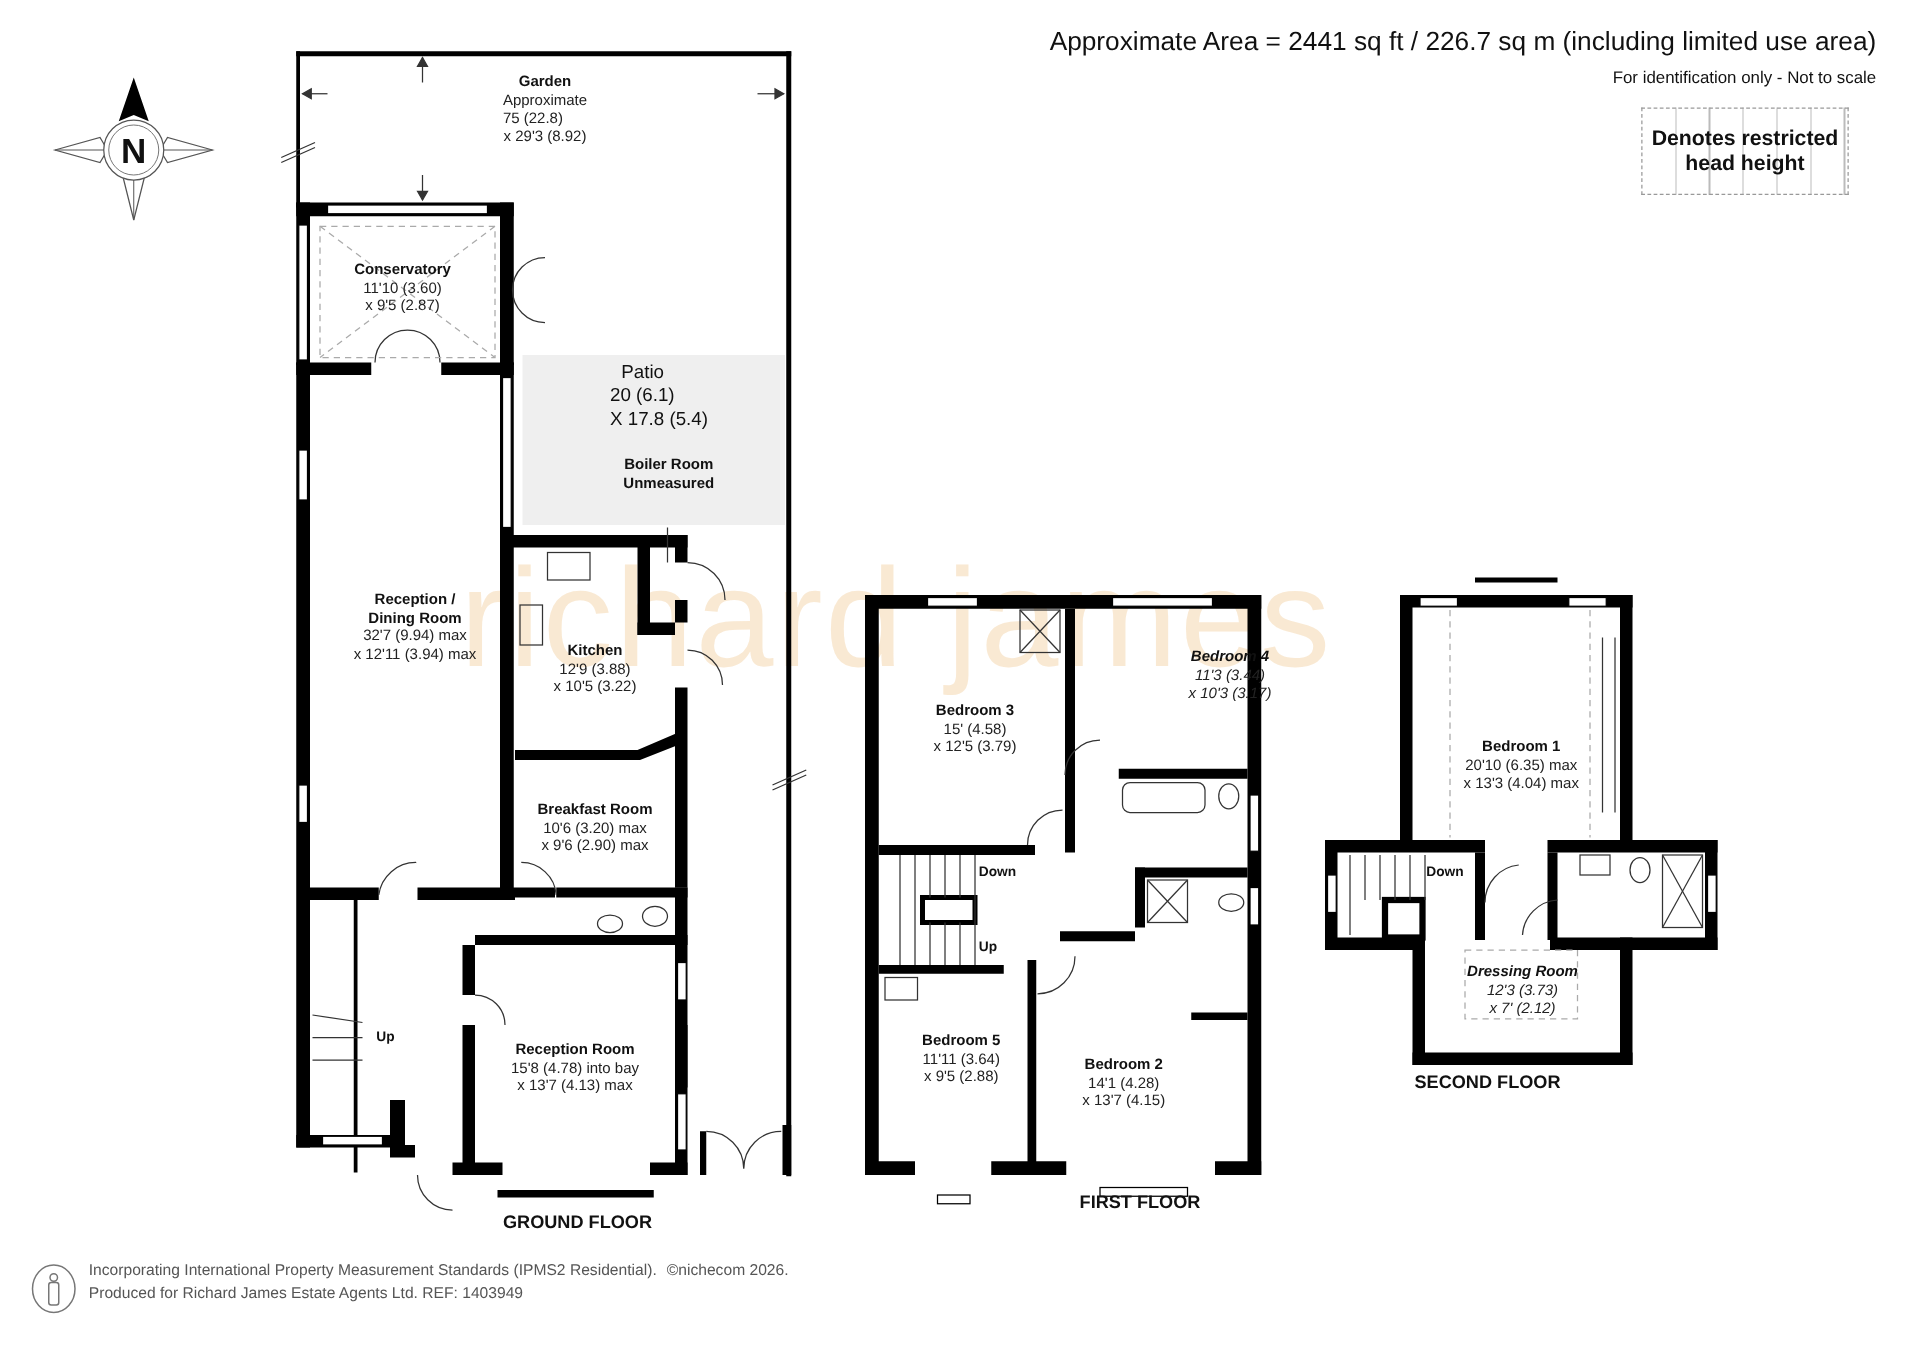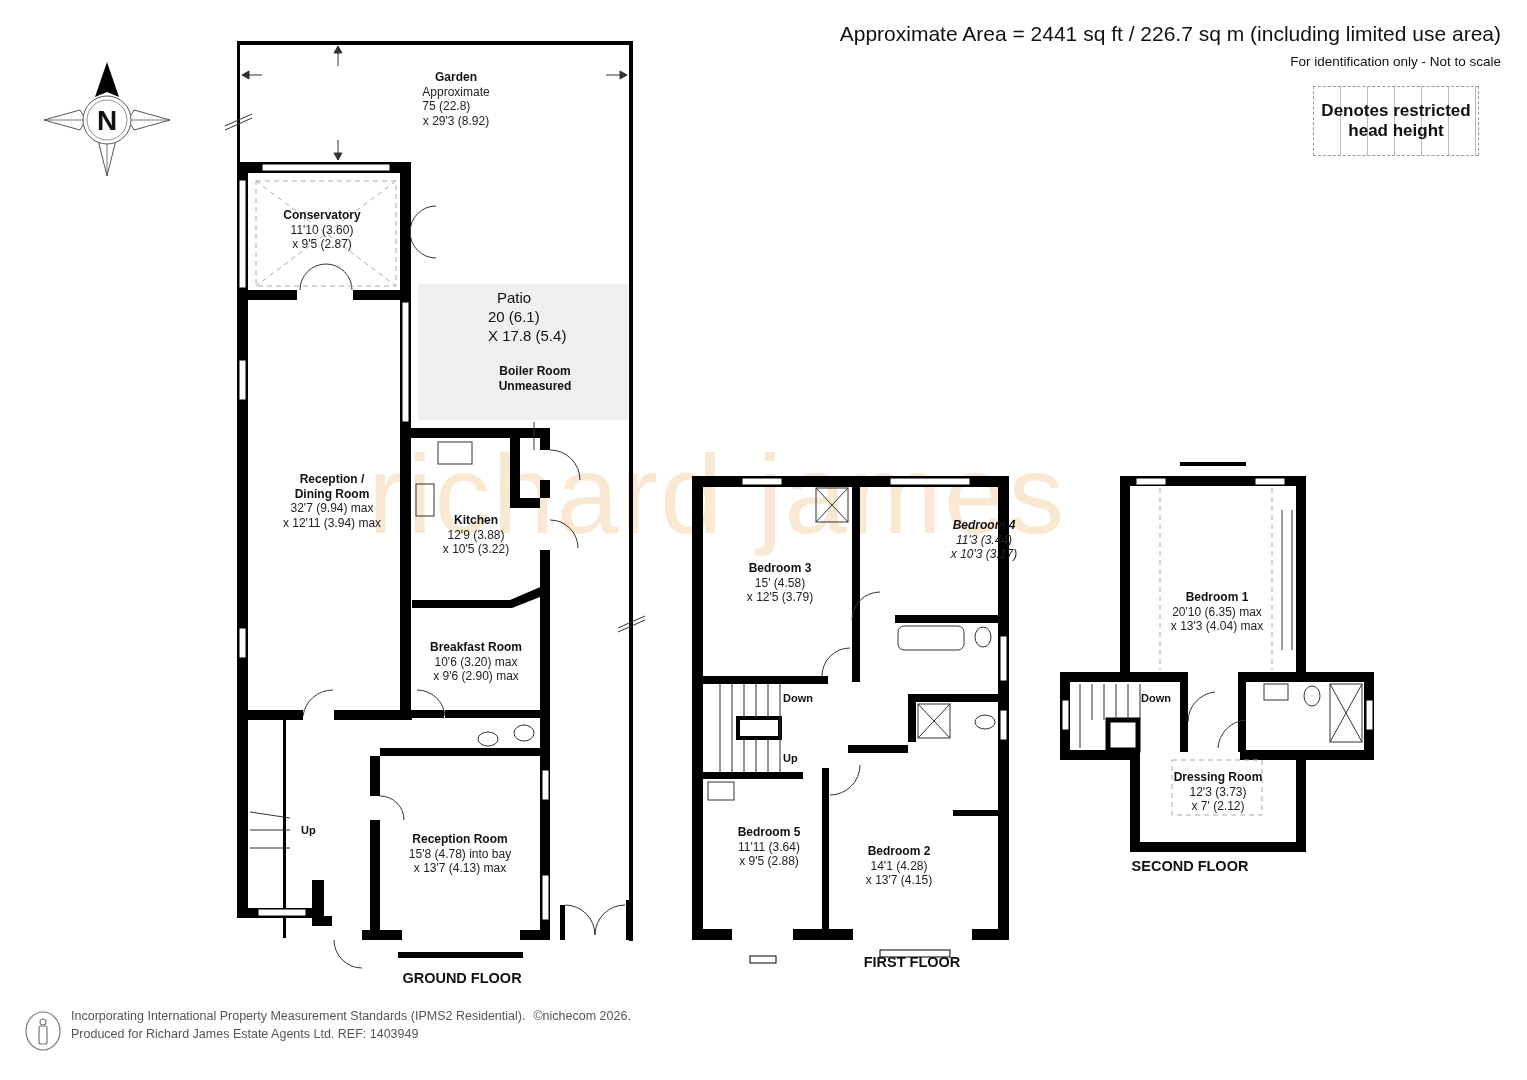--- a/index.html
+++ b/index.html
@@ -239,21 +239,21 @@
     <line x1="1160" y1="488" x2="1160" y2="670"></line>
     <line x1="1272" y1="488" x2="1272" y2="670"></line>
     <rect x="1172" y="760" width="90" height="55"></rect>
   </g>
 </svg>
 
 <div class="patio-txt" style="left:497px;top:288px;font-size:15px;">Patio</div>
 <div class="patio-txt" style="left:488px;top:307px;">20 (6.1)</div>
 <div class="patio-txt" style="left:488px;top:326px;">X 17.8 (5.4)</div>
 
-<div class="room" style="left:436px;top:70px;margin-left:20px;">
+<div class="room" style="left:436px;top:58px;">
   <span class="nm">Garden</span>
   <span class="dm">Approximate</span>
   <span class="dm" style="text-align:left;">75 (22.8)</span>
   <span class="dm">x 29'3 (8.92)</span>
 </div>
 <div class="room" style="left:322px;top:208px;">
   <span class="nm">Conservatory</span>
   <span class="dm">11'10 (3.60)</span>
   <span class="dm">x 9'5 (2.87)</span>
 </div>
@@ -307,21 +307,21 @@
 </div>
 <div class="small-lbl" style="left:783px;top:692px;">Down</div>
 <div class="small-lbl" style="left:783px;top:752px;">Up</div>
 <div class="floor-label" style="left:912px;top:954px;">FIRST FLOOR</div>
 
 <div class="room" style="left:1217px;top:590px;">
   <span class="nm">Bedroom 1</span>
   <span class="dm">20'10 (6.35) max</span>
   <span class="dm">x 13'3 (4.04) max</span>
 </div>
-<div class="room" style="left:1218px;top:770px;">
+<div class="room" style="left:1218px;top:770px;font-style:italic;">
   <span class="nm">Dressing Room</span>
   <span class="dm">12'3 (3.73)</span>
   <span class="dm">x 7' (2.12)</span>
 </div>
 <div class="small-lbl" style="left:1141px;top:692px;">Down</div>
 <div class="floor-label" style="left:1190px;top:858px;">SECOND FLOOR</div>
 
 <div class="abs foot-icon">
   <svg width="38" height="40" viewBox="0 0 38 40">
     <ellipse cx="19" cy="20" rx="17" ry="19" fill="none" stroke="#777" stroke-width="1.2"></ellipse>

